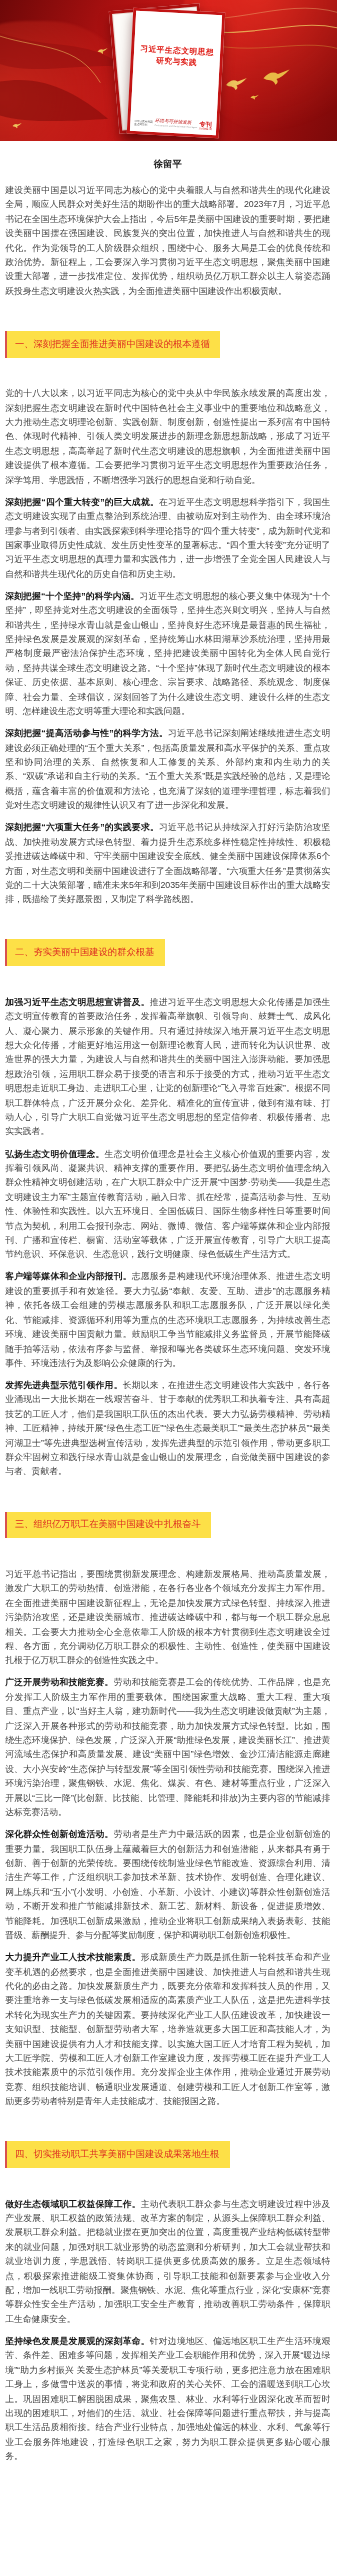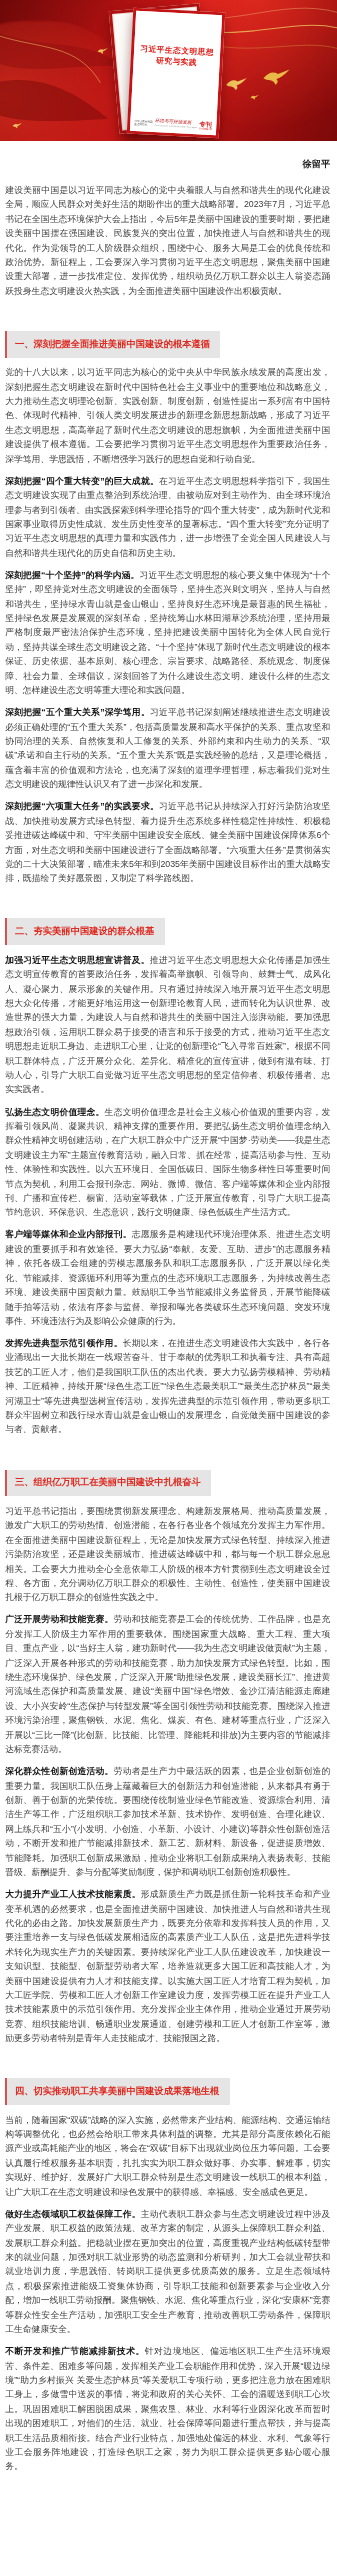--- a/index.html
+++ b/index.html
@@ -57,31 +57,31 @@
   .cover-script small { display: block; font-size: 2.1px; color: #888; font-style: normal; }
   .cover-badge { flex: 0 0 auto; text-align: center; }
   .cover-badge .zk { color: #d61717; font-weight: bold; font-size: 6.2px; line-height: 6.2px; }
   .cover-badge .issue { color: #d61717; font-size: 2.3px; line-height: 3.1px; }
   
   .content { padding: 0 6.7px 13.4px 5.2px; }
   .page-title {
     margin: 19.6px 0 0; text-align: center;
     color: #d2211a; font-size: 10.8px; font-weight: bold; letter-spacing: 0.3px;
   }
-  .author { margin: 16.5px 0 12.4px; text-align: right; color: #1f1f1f; font-size: 9.3px; font-weight: bold; }
+  .author { margin: 16.5px 0 12.4px; text-align: center; color: #1f1f1f; font-size: 9.3px; font-weight: bold; }
   .para {
     margin: 7.7px 0; font-size: 8.8px; line-height: 14.4px;
     text-align: justify; color: #3d3d3d; word-break: break-all;
   }
   .para .lead { font-weight: bold; color: #151515; }
   .section-heading {
-    display: inline-block; margin: 25px 0 0;
-    background: #e5e5e5; border-left: 2.6px solid #d85050;
+    display: inline-block; margin: 25px 0 21px;
+    background: #fde047; border-left: 2.6px solid #d85050;
     padding: 7.7px 10.3px 7.7px 7.7px;
-    color: #dd2b22; font-size: 9.3px; font-weight: bold; line-height: 11.3px;
+    color: #dd2b22; font-size: 9.3px; font-weight: normal; line-height: 11.3px;
   }
 </style>
 </head>
 <body>
 
 <div class="banner">
   <div class="drape d-left"></div>
   <div class="drape d-right"></div>
   <svg class="swirls" viewBox="0 0 655 273" preserveAspectRatio="none">
     <path d="M340,40 C450,95 560,30 660,55" stroke="#eec45f" stroke-width="2" fill="none" opacity="0.8"></path>
@@ -134,39 +134,38 @@
 <div class="content">
   <div class="author">徐留平</div>
 
   <p class="para"><span>建设美丽中国是以习近平同志为核心的党中央着眼人与自然和谐共生的现代化建设全局，顺应人民群众对美好生活的期盼作出的重大战略部署。2023年7月，习近平总书记在全国生态环境保护大会上指出，今后5年是美丽中国建设的重要时期，要把建设美丽中国摆在强国建设、民族复兴的突出位置，加快推进人与自然和谐共生的现代化。作为党领导的工人阶级群众组织，围绕中心、服务大局是工会的优良传统和政治优势。新征程上，工会要深入学习贯彻习近平生态文明思想，聚焦美丽中国建设重大部署，进一步找准定位、发挥优势，组织动员亿万职工群众以主人翁姿态踊跃投身生态文明建设火热实践，为全面推进美丽中国建设作出积极贡献。</span></p>
 
   
   <div class="section-heading">一、深刻把握全面推进美丽中国建设的根本遵循</div>
   <p class="para"><span>党的十八大以来，以习近平同志为核心的党中央从中华民族永续发展的高度出发，深刻把握生态文明建设在新时代中国特色社会主义事业中的重要地位和战略意义，大力推动生态文明理论创新、实践创新、制度创新，创造性提出一系列富有中国特色、体现时代精神、引领人类文明发展进步的新理念新思想新战略，形成了习近平生态文明思想，高高举起了新时代生态文明建设的思想旗帜，为全面推进美丽中国建设提供了根本遵循。工会要把学习贯彻习近平生态文明思想作为重要政治任务，深学笃用、学思践悟，不断增强学习践行的思想自觉和行动自觉。</span></p>
   <p class="para"><span class="lead">深刻把握“四个重大转变”的巨大成就。</span><span>在习近平生态文明思想科学指引下，我国生态文明建设实现了由重点整治到系统治理、由被动应对到主动作为、由全球环境治理参与者到引领者、由实践探索到科学理论指导的“四个重大转变”，成为新时代党和国家事业取得历史性成就、发生历史性变革的显著标志。“四个重大转变”充分证明了习近平生态文明思想的真理力量和实践伟力，进一步增强了全党全国人民建设人与自然和谐共生现代化的历史自信和历史主动。</span></p>
   <p class="para"><span class="lead">深刻把握“十个坚持”的科学内涵。</span><span>习近平生态文明思想的核心要义集中体现为“十个坚持”，即坚持党对生态文明建设的全面领导，坚持生态兴则文明兴，坚持人与自然和谐共生，坚持绿水青山就是金山银山，坚持良好生态环境是最普惠的民生福祉，坚持绿色发展是发展观的深刻革命，坚持统筹山水林田湖草沙系统治理，坚持用最严格制度最严密法治保护生态环境，坚持把建设美丽中国转化为全体人民自觉行动，坚持共谋全球生态文明建设之路。“十个坚持”体现了新时代生态文明建设的根本保证、历史依据、基本原则、核心理念、宗旨要求、战略路径、系统观念、制度保障、社会力量、全球倡议，深刻回答了为什么建设生态文明、建设什么样的生态文明、怎样建设生态文明等重大理论和实践问题。</span></p>
-  <p class="para"><span class="lead">深刻把握“五个重大关系”深学笃用。</span><span>习近平总书记深刻阐述继续推进生态文明建设必须正确处理的“五个重大关系”，包括高质量发展和高水平保护的关系、重点攻坚和协同治理的关系、自然恢复和人工修复的关系、外部约束和内生动力的关系、“双碳”承诺和自主行动的关系。“五个重大关系”既是实践经验的总结，又是理论概括，蕴含着丰富的价值观和方法论，也充满了深刻的道理学理哲理，标志着我们党对生态文明建设的规律性认识又有了进一步深化和发展。</span></p>
+  <p class="para"><span class="lead">深刻把握“提高活动参与性”的科学方法。</span><span>习近平总书记深刻阐述继续推进生态文明建设必须正确处理的“五个重大关系”，包括高质量发展和高水平保护的关系、重点攻坚和协同治理的关系、自然恢复和人工修复的关系、外部约束和内生动力的关系、“双碳”承诺和自主行动的关系。“五个重大关系”既是实践经验的总结，又是理论概括，蕴含着丰富的价值观和方法论，也充满了深刻的道理学理哲理，标志着我们党对生态文明建设的规律性认识又有了进一步深化和发展。</span></p>
   <p class="para"><span class="lead">深刻把握“六项重大任务”的实践要求。</span><span>习近平总书记从持续深入打好污染防治攻坚战、加快推动发展方式绿色转型、着力提升生态系统多样性稳定性持续性、积极稳妥推进碳达峰碳中和、守牢美丽中国建设安全底线、健全美丽中国建设保障体系6个方面，对生态文明和美丽中国建设进行了全面战略部署。“六项重大任务”是贯彻落实党的二十大决策部署，瞄准未来5年和到2035年美丽中国建设目标作出的重大战略安排，既描绘了美好愿景图，又制定了科学路线图。</span></p>
 
   
   <div class="section-heading">二、夯实美丽中国建设的群众根基</div>
   <p class="para"><span class="lead">加强习近平生态文明思想宣讲普及。</span><span>推进习近平生态文明思想大众化传播是加强生态文明宣传教育的首要政治任务，发挥着高举旗帜、引领导向、鼓舞士气、成风化人、凝心聚力、展示形象的关键作用。只有通过持续深入地开展习近平生态文明思想大众化传播，才能更好地运用这一创新理论教育人民，进而转化为认识世界、改造世界的强大力量，为建设人与自然和谐共生的美丽中国注入澎湃动能。要加强思想政治引领，运用职工群众易于接受的语言和乐于接受的方式，推动习近平生态文明思想走近职工身边、走进职工心里，让党的创新理论“飞入寻常百姓家”。根据不同职工群体特点，广泛开展分众化、差异化、精准化的宣传宣讲，做到有滋有味、打动人心，引导广大职工自觉做习近平生态文明思想的坚定信仰者、积极传播者、忠实实践者。</span></p>
   <p class="para"><span class="lead">弘扬生态文明价值理念。</span><span>生态文明价值理念是社会主义核心价值观的重要内容，发挥着引领风尚、凝聚共识、精神支撑的重要作用。要把弘扬生态文明价值理念纳入群众性精神文明创建活动，在广大职工群众中广泛开展“中国梦·劳动美——我是生态文明建设主力军”主题宣传教育活动，融入日常、抓在经常，提高活动参与性、互动性、体验性和实践性。以六五环境日、全国低碳日、国际生物多样性日等重要时间节点为契机，利用工会报刊杂志、网站、微博、微信、客户端等媒体和企业内部报刊、广播和宣传栏、橱窗、活动室等载体，广泛开展宣传教育，引导广大职工提高节约意识、环保意识、生态意识，践行文明健康、绿色低碳生产生活方式。</span></p>
   <p class="para"><span class="lead">客户端等媒体和企业内部报刊。</span><span>志愿服务是构建现代环境治理体系、推进生态文明建设的重要抓手和有效途径。要大力弘扬“奉献、友爱、互助、进步”的志愿服务精神，依托各级工会组建的劳模志愿服务队和职工志愿服务队，广泛开展以绿化美化、节能减排、资源循环利用等为重点的生态环境职工志愿服务，为持续改善生态环境、建设美丽中国贡献力量。鼓励职工争当节能减排义务监督员，开展节能降碳随手拍等活动，依法有序参与监督、举报和曝光各类破坏生态环境问题、突发环境事件、环境违法行为及影响公众健康的行为。</span></p>
   <p class="para"><span class="lead">发挥先进典型示范引领作用。</span><span>长期以来，在推进生态文明建设伟大实践中，各行各业涌现出一大批长期在一线艰苦奋斗、甘于奉献的优秀职工和执着专注、具有高超技艺的工匠人才，他们是我国职工队伍的杰出代表。要大力弘扬劳模精神、劳动精神、工匠精神，持续开展“绿色生态工匠”“绿色生态最美职工”“最美生态护林员”“最美河湖卫士”等先进典型选树宣传活动，发挥先进典型的示范引领作用，带动更多职工群众牢固树立和践行绿水青山就是金山银山的发展理念，自觉做美丽中国建设的参与者、贡献者。</span></p>
 
   
   <div class="section-heading">三、组织亿万职工在美丽中国建设中扎根奋斗</div>
   <p class="para"><span>习近平总书记指出，要围绕贯彻新发展理念、构建新发展格局、推动高质量发展，激发广大职工的劳动热情、创造潜能，在各行各业各个领域充分发挥主力军作用。在全面推进美丽中国建设新征程上，无论是加快发展方式绿色转型、持续深入推进污染防治攻坚，还是建设美丽城市、推进碳达峰碳中和，都与每一个职工群众息息相关。工会要大力推动全心全意依靠工人阶级的根本方针贯彻到生态文明建设全过程、各方面，充分调动亿万职工群众的积极性、主动性、创造性，使美丽中国建设扎根于亿万职工群众的创造性实践之中。</span></p>
   <p class="para"><span class="lead">广泛开展劳动和技能竞赛。</span><span>劳动和技能竞赛是工会的传统优势、工作品牌，也是充分发挥工人阶级主力军作用的重要载体。围绕国家重大战略、重大工程、重大项目、重点产业，以“当好主人翁，建功新时代——我为生态文明建设做贡献”为主题，广泛深入开展各种形式的劳动和技能竞赛，助力加快发展方式绿色转型。比如，围绕生态环境保护、绿色发展，广泛深入开展“助推绿色发展，建设美丽长江”、推进黄河流域生态保护和高质量发展、建设“美丽中国”绿色增效、金沙江清洁能源走廊建设、大小兴安岭“生态保护与转型发展”等全国引领性劳动和技能竞赛。围绕深入推进环境污染治理，聚焦钢铁、水泥、焦化、煤炭、有色、建材等重点行业，广泛深入开展以“三比一降”(比创新、比技能、比管理、降能耗和排放)为主要内容的节能减排达标竞赛活动。</span></p>
   <p class="para"><span class="lead">深化群众性创新创造活动。</span><span>劳动者是生产力中最活跃的因素，也是企业创新创造的重要力量。我国职工队伍身上蕴藏着巨大的创新活力和创造潜能，从来都具有勇于创新、善于创新的光荣传统。要围绕传统制造业绿色节能改造、资源综合利用、清洁生产等工作，广泛组织职工参加技术革新、技术协作、发明创造、合理化建议、网上练兵和“五小”(小发明、小创造、小革新、小设计、小建议)等群众性创新创造活动，不断开发和推广节能减排新技术、新工艺、新材料、新设备，促进提质增效、节能降耗。加强职工创新成果激励，推动企业将职工创新成果纳入表扬表彰、技能晋级、薪酬提升、参与分配等奖励制度，保护和调动职工创新创造积极性。</span></p>
   <p class="para"><span class="lead">大力提升产业工人技术技能素质。</span><span>形成新质生产力既是抓住新一轮科技革命和产业变革机遇的必然要求，也是全面推进美丽中国建设、加快推进人与自然和谐共生现代化的必由之路。加快发展新质生产力，既要充分依靠和发挥科技人员的作用，又要注重培养一支与绿色低碳发展相适应的高素质产业工人队伍，这是把先进科学技术转化为现实生产力的关键因素。要持续深化产业工人队伍建设改革，加快建设一支知识型、技能型、创新型劳动者大军，培养造就更多大国工匠和高技能人才，为美丽中国建设提供有力人才和技能支撑。以实施大国工匠人才培育工程为契机，加大工匠学院、劳模和工匠人才创新工作室建设力度，发挥劳模工匠在提升产业工人技术技能素质中的示范引领作用。充分发挥企业主体作用，推动企业通过开展劳动竞赛、组织技能培训、畅通职业发展通道、创建劳模和工匠人才创新工作室等，激励更多劳动者特别是青年人走技能成才、技能报国之路。</span></p>
 
   
   <div class="section-heading">四、切实推动职工共享美丽中国建设成果落地生根</div>
-  <p class="para"><span>当前，随着国家“双碳”战略的深入实施，必然带来产业结构、能源结构、交通运输结构等调整优化，也必然会给职工带来具体利益的调整。尤其是部分高度依赖化石能源产业或高耗能产业的地区，将会在“双碳”目标下出现就业岗位压力等问题。工会要认真履行维权服务基本职责，扎扎实实为职工群众做好事、办实事、解难事，切实实现好、维护好、发展好广大职工群众特别是生态文明建设一线职工的根本利益，让广大职工在生态文明建设和绿色发展中的获得感、幸福感、安全感成色更足。</span></p>
   <p class="para"><span class="lead">做好生态领域职工权益保障工作。</span><span>主动代表职工群众参与生态文明建设过程中涉及产业发展、职工权益的政策法规、改革方案的制定，从源头上保障职工群众利益、发展职工群众利益。把稳就业摆在更加突出的位置，高度重视产业结构低碳转型带来的就业问题，加强对职工就业形势的动态监测和分析研判，加大工会就业帮扶和就业培训力度，学思践悟、转岗职工提供更多优质高效的服务。立足生态领域特点，积极探索推进能级工资集体协商，引导职工技能和创新要素参与企业收入分配，增加一线职工劳动报酬。聚焦钢铁、水泥、焦化等重点行业，深化“安康杯”竞赛等群众性安全生产活动，加强职工安全生产教育，推动改善职工劳动条件，保障职工生命健康安全。</span></p>
-  <p class="para"><span class="lead">不断开发和推广节能减排新技术。</span><span>针对边境地区、偏远地区职工生产生活环境艰苦、条件差、困难多等问题，发挥相关产业工会职能作用和优势，深入开展“暖边绿境”“助力乡村振兴 关爱生态护林员”等关爱职工专项行动，更多把注意力放在困难职工身上，多做雪中送炭的事情，将党和政府的关心关怀、工会的温暖送到职工心坎上。巩固困难职工解困脱困成果，聚焦农垦、林业、水利等行业因深化改革而暂时出现的困难职工，对他们的生活、就业、社会保障等问题进行重点帮扶，并与提高职工生活品质相衔接。结合产业行业特点，加强地处偏远的林业、水利、气象等行业工会服务阵地建设，打造绿色职工之家，努力为职工群众提供更多贴心暖心服务。</span></p>
+  <p class="para"><span class="lead">坚持绿色发展是发展观的深刻革命。</span><span>针对边境地区、偏远地区职工生产生活环境艰苦、条件差、困难多等问题，发挥相关产业工会职能作用和优势，深入开展“暖边绿境”“助力乡村振兴 关爱生态护林员”等关爱职工专项行动，更多把注意力放在困难职工身上，多做雪中送炭的事情，将党和政府的关心关怀、工会的温暖送到职工心坎上。巩固困难职工解困脱困成果，聚焦农垦、林业、水利等行业因深化改革而暂时出现的困难职工，对他们的生活、就业、社会保障等问题进行重点帮扶，并与提高职工生活品质相衔接。结合产业行业特点，加强地处偏远的林业、水利、气象等行业工会服务阵地建设，打造绿色职工之家，努力为职工群众提供更多贴心暖心服务。</span></p>
   
 
   
 </div>
 
 
 </body></html>

